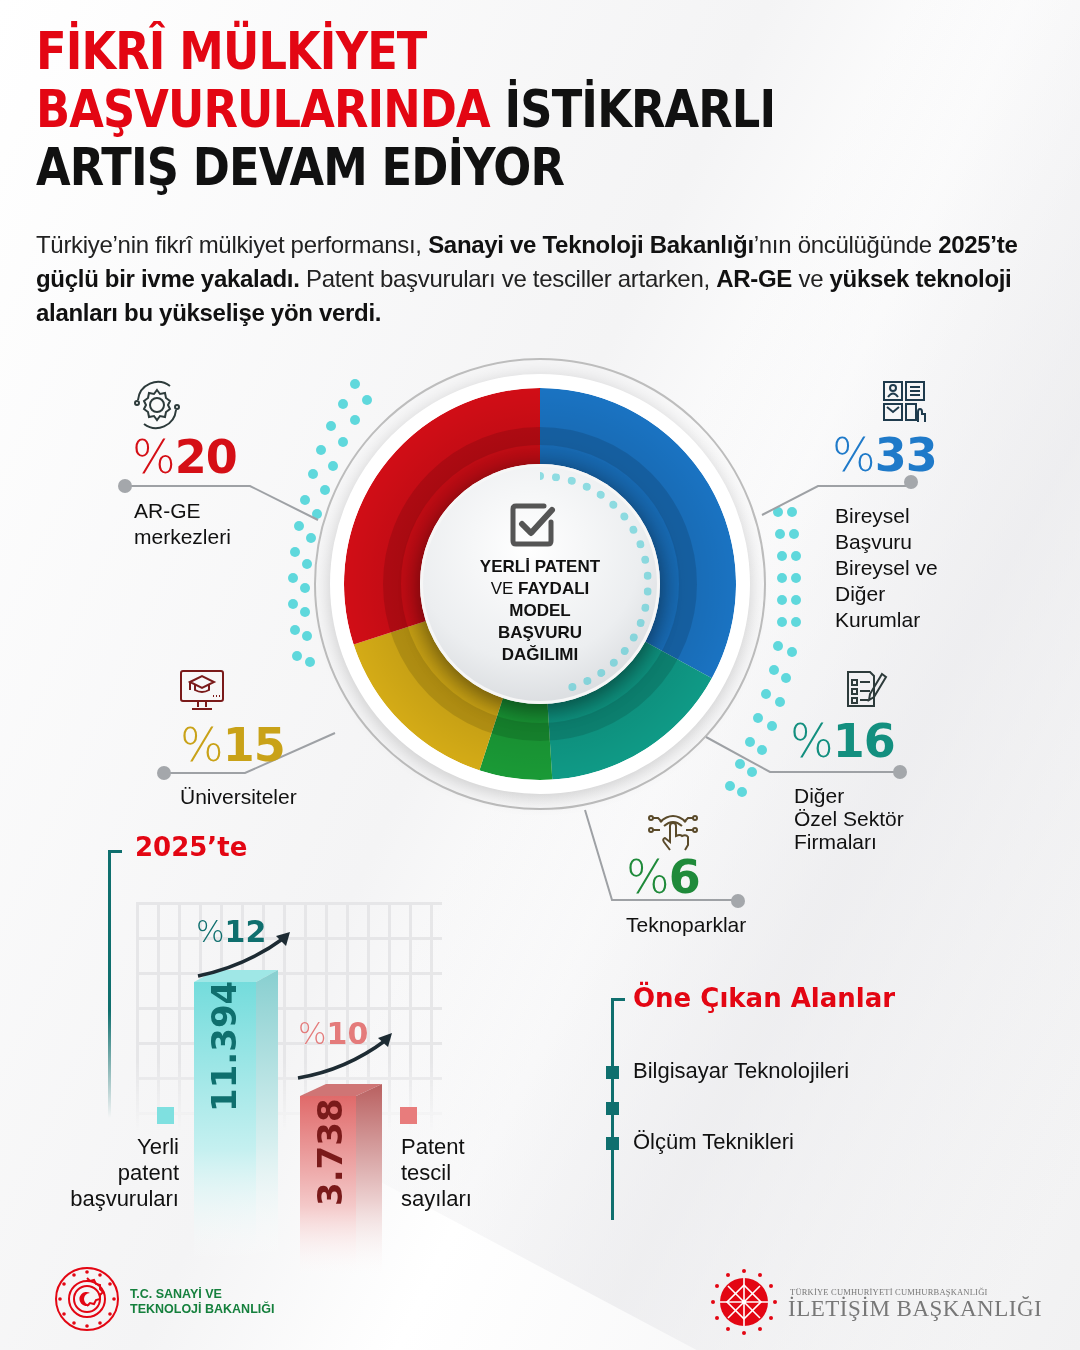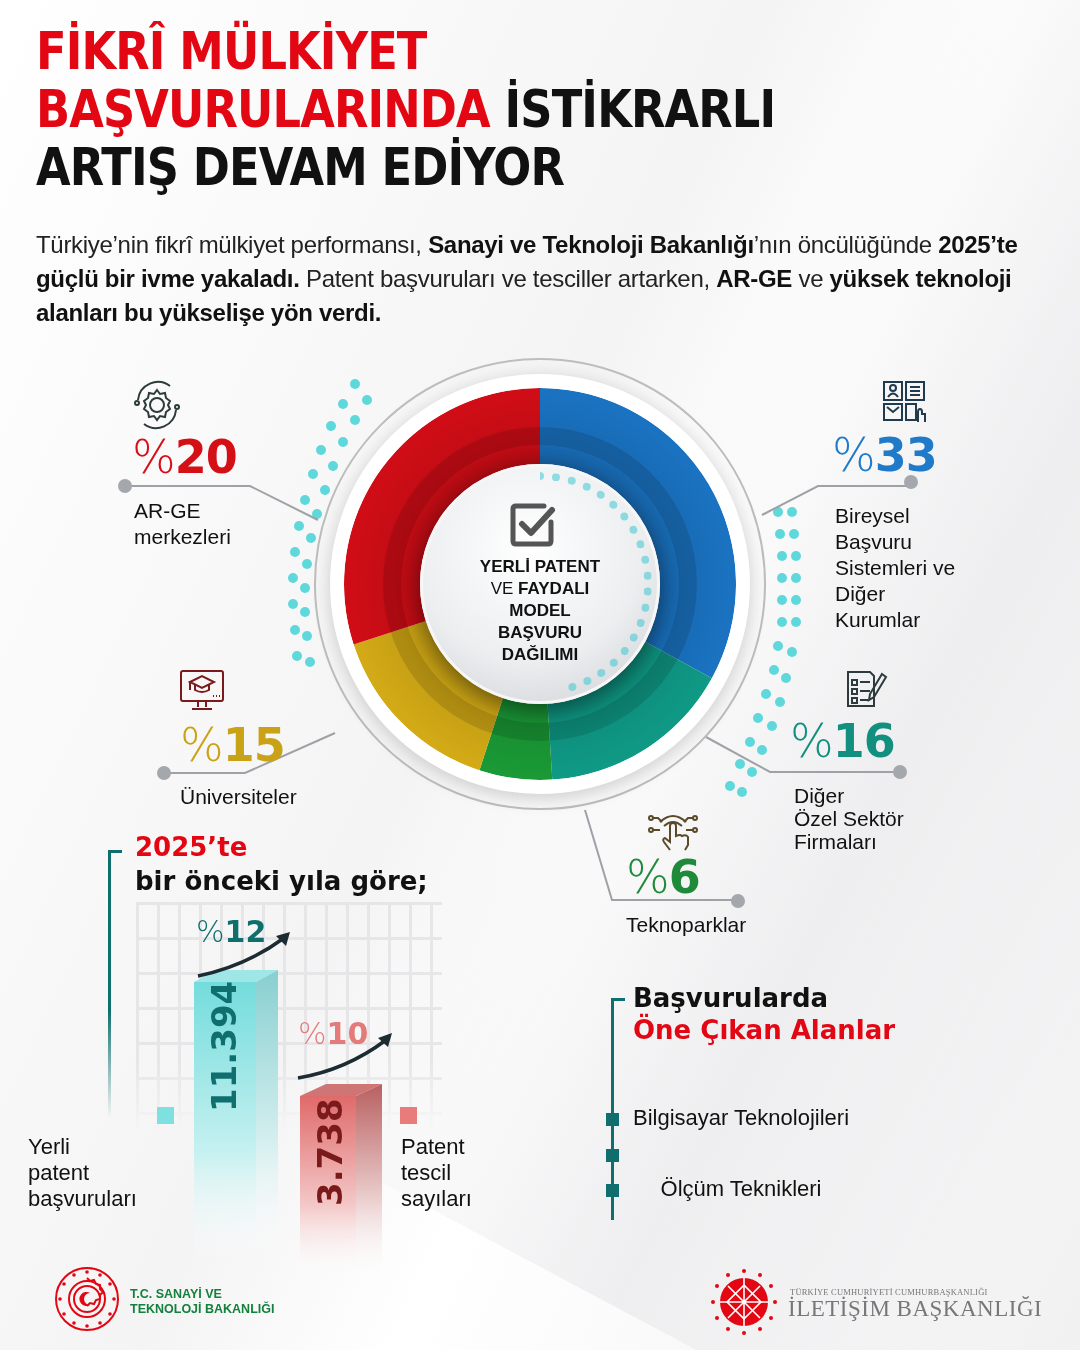--- a/index.html
+++ b/index.html
@@ -111,21 +111,21 @@
   .bar-lbl { position: absolute; font-size: 22px; line-height: 26px; color: #111; }
 
   
   .focus-vline { position: absolute; left: 611px; top: 998px; width: 3px; height: 222px; background: #0f6f6e; }
   .focus-hline { position: absolute; left: 611px; top: 998px; width: 14px; height: 3px; background: #0f6f6e; }
   .focus-title {
     position: absolute; left: 633px; top: 982px;
     font-family: "DejaVu Sans", sans-serif; font-weight: 800; font-size: 26px; line-height: 32px;
   }
   .focus-title .red { color: #e30613; }
-  .focus-list { position: absolute; left: 605px; top: 1103px; list-style: none; text-align: center; }
+  .focus-list { position: absolute; left: 605px; top: 1056px; list-style: none; }
   .focus-list li { position: relative; height: 35.5px; padding-left: 28px; font-size: 22px; line-height: 30px; color: #111; }
   .focus-list li .bullet { position: absolute; left: 1px; top: 10px; width: 13px; height: 13px; background: #0f6f6e; }
 
   
   .logo-left { position: absolute; left: 54px; top: 1266px; }
   .logo-left-text {
     position: absolute; left: 130px; top: 1287px;
     font-weight: 700; font-size: 12.5px; line-height: 15px; color: #15803d;
   }
   .logo-right { position: absolute; left: 710px; top: 1268px; }
@@ -288,21 +288,21 @@
     <path d="M5 27 l6 5 6-5"></path>
     <path d="M36 42 v-10 q0-3 2-3 t2 3 v2 h3 v8"></path>
   </g>
 </svg>
 <div class="stat" style="left:832px;top:430px">
   <div class="pct" style="color:#1f7ac9"><span class="sym">%</span><span>33</span></div>
 </div>
 <div class="stat lbl" style="left:835px;top:503px">
   <div>Bireysel</div>
   <div>Başvuru</div>
-  <div>Sistemleri ve</div>
+  <div>Bireysel ve</div>
   <div>Diğer</div>
   <div>Kurumlar</div>
 </div>
 
 <svg class="icon-box" style="left:844px;top:668px" width="44" height="42" viewBox="0 0 44 42">
   <g fill="none" stroke="#2d3b3b" stroke-width="2">
     <path d="M4 4 h22 l4 4 v30 h-26 z"></path>
     <rect x="8" y="12" width="5" height="5"></rect>
       <path d="M16 14h10"></path>
     <rect x="8" y="21" width="5" height="5"></rect>
@@ -357,21 +357,20 @@
   <div class="pct" style="color:#c9a218"><span class="sym">%</span><span>15</span></div>
 </div>
 <div class="stat lbl" style="left:180px;top:784px">
   <div>Üniversiteler</div>
 </div>
 
 <div class="sec-vline"></div>
 <div class="sec-hline"></div>
 <div class="sec-title">
   <div class="red">2025’te</div>
-  <div>bir önceki yıla göre;</div>
 </div>
 <div class="grid"></div>
 
 <svg class="bar" style="left:190px;top:960px" width="96" height="300">
   <defs>
     <linearGradient id="b1" x1="0" y1="0" x2="0" y2="1">
         <stop offset="0" stop-color="#74dcdc"></stop>
         <stop offset="0.6" stop-color="#c5f0f0"></stop>
         <stop offset="1" stop-color="#ffffff" stop-opacity="0"></stop>
       </linearGradient>
@@ -414,36 +413,35 @@
 <div class="bar-val" style="left:310px;top:1206px;color:#7a1a1a">3.738</div>
 <div class="growth" style="left:298px;top:1016px;color:#e47b7b">
   <span class="sym">%</span><span>10</span>
 </div>
 <svg style="position:absolute;left:296px;top:1030px" width="100" height="52" viewBox="0 0 100 52">
   <path d="M2 48 Q50 40 90 10" fill="none" stroke="#1d2b33" stroke-width="3.5"></path>
   <path d="M82 8 L96 3 L92 17 Z" fill="#1d2b33"></path>
 </svg>
 
 <div class="legend-sq" style="left:157px;top:1107px;background:#7fe0e0"></div>
-<div class="bar-lbl" style="left:28px;top:1134px;width:135px;">
+<div class="bar-lbl" style="left:44px;top:1134px;width:135px;text-align:right">
   <div>Yerli</div>
   <div>patent</div>
   <div>başvuruları</div>
 </div>
 <div class="legend-sq" style="left:400px;top:1107px;background:#e87c7c"></div>
 <div class="bar-lbl" style="left:401px;top:1134px">
   <div>Patent</div>
   <div>tescil</div>
   <div>sayıları</div>
 </div>
 
 <div class="focus-vline"></div>
 <div class="focus-hline"></div>
 <div class="focus-title">
-  <div>Başvurularda</div>
   <div class="red">Öne Çıkan Alanlar</div>
 </div>
 <ul class="focus-list">
   <li><span class="bullet"></span><span>Bilgisayar Teknolojileri</span></li>
   <li><span class="bullet"></span></li>
   <li><span class="bullet"></span><span>Ölçüm Teknikleri</span></li>
 </ul>
 
 <svg class="logo-left" width="66" height="66" viewBox="0 0 66 66">
   <g fill="none" stroke="#e30613" stroke-width="2">

